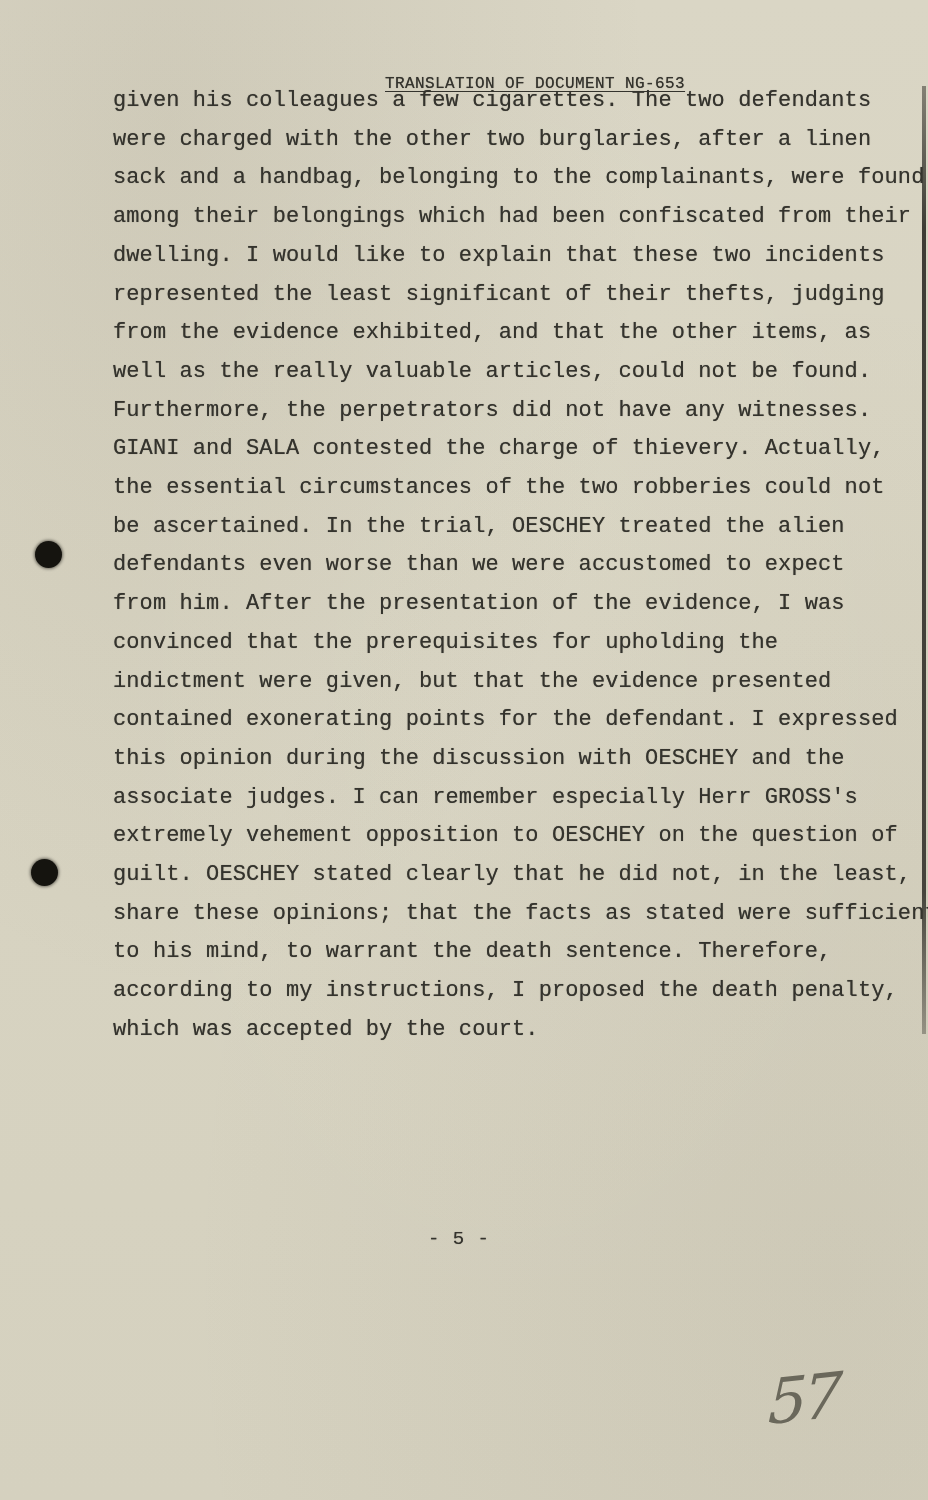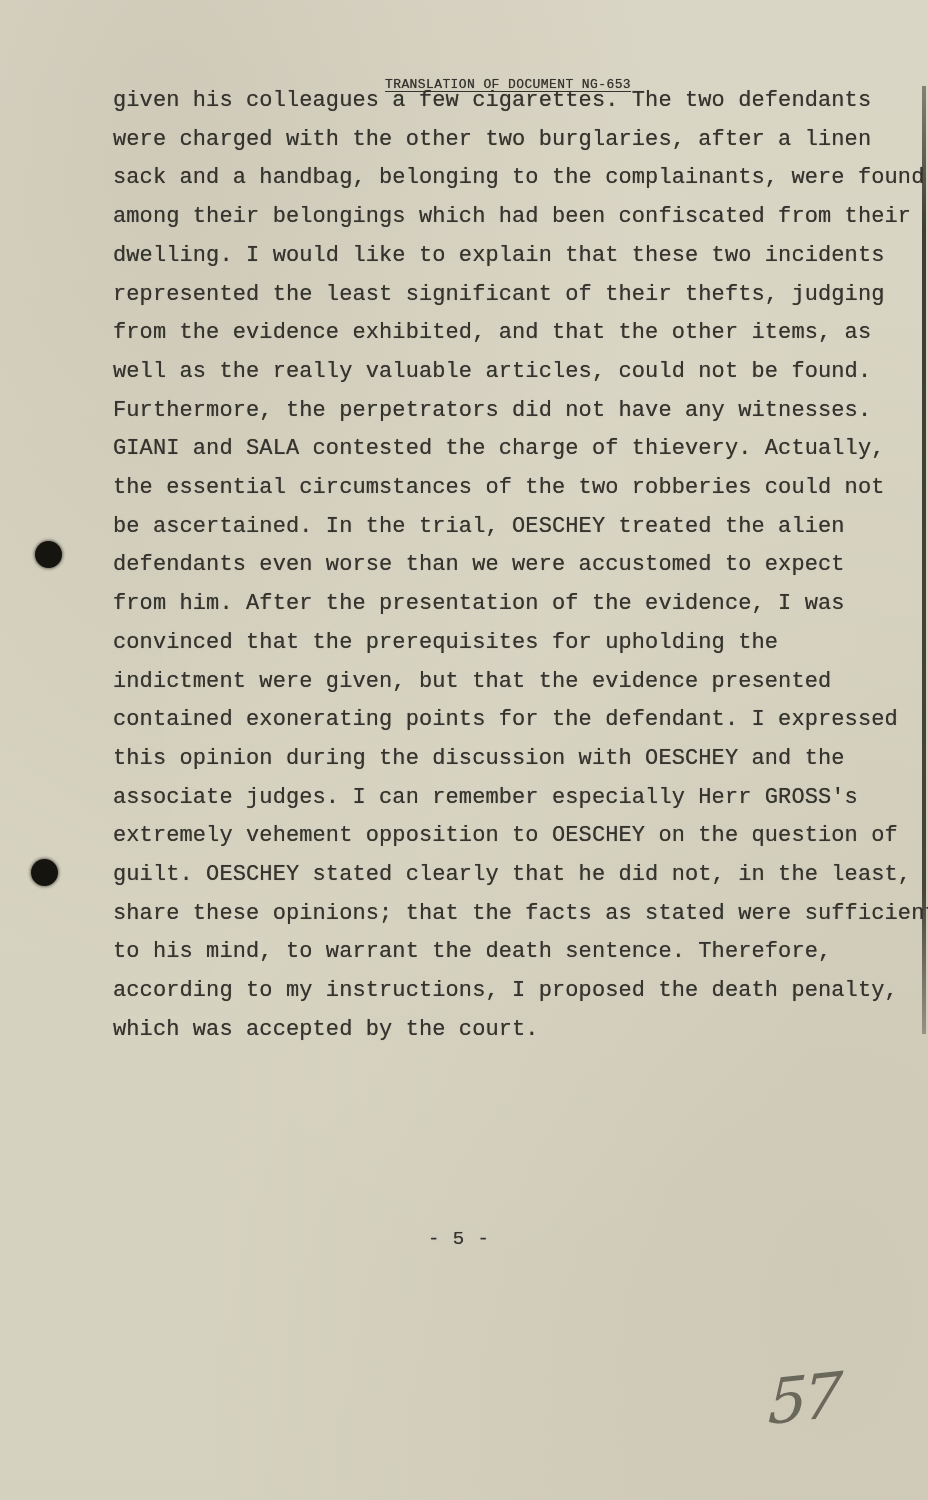--- a/index.html
+++ b/index.html
@@ -19,21 +19,21 @@
       radial-gradient(ellipse at 90% 85%, rgba(110,100,80,0.08), transparent 55%),
       radial-gradient(ellipse at 55% 45%, rgba(255,255,245,0.06), transparent 60%),
       linear-gradient(180deg, #dad6c5 0%, var(--paper) 40%, #d5d1bf 100%);
     font-family: "Liberation Mono", "DejaVu Sans Mono", monospace;
     color: var(--ink);
   }
   .doc-header {
     position: absolute;
     left: 385px;
     top: 27px;
-    font-size: 13px;
+    font-size: 16px;
     line-height: 23px;
     letter-spacing: 0.4px;
     white-space: pre;
   }
   .hline {
     text-decoration: underline;
     text-underline-offset: 3px;
     text-shadow: 0 0 0.7px rgba(45,44,38,0.75);
   }
   .body-text {

